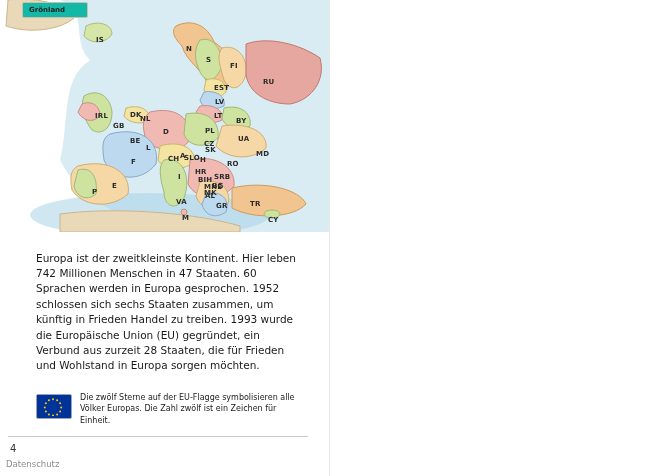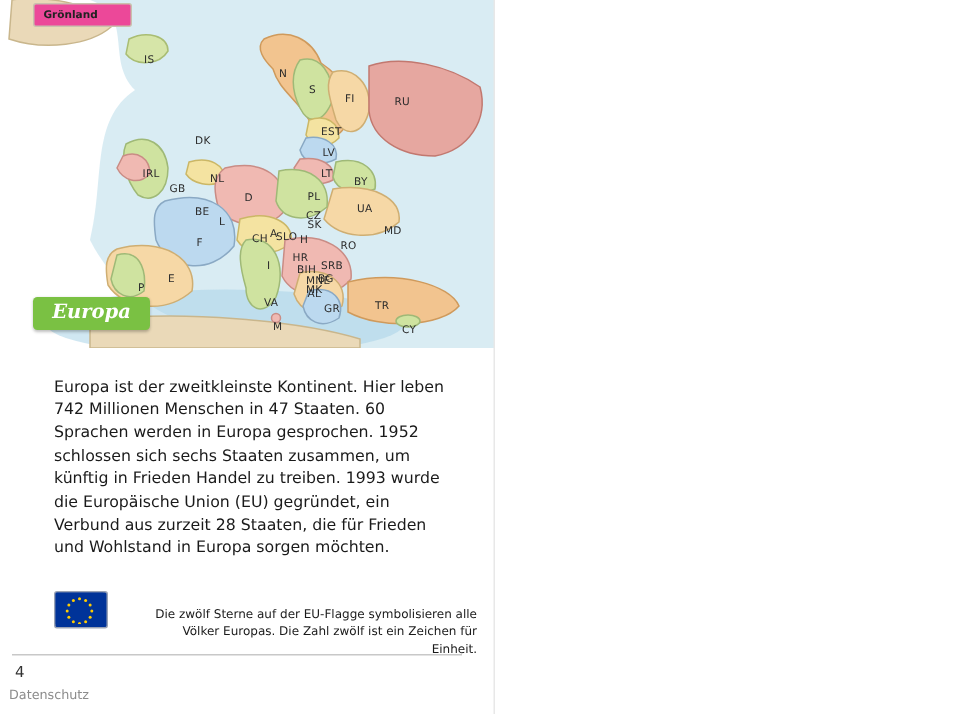--- a/index.html
+++ b/index.html
@@ -11,26 +11,26 @@
   }
   .page{position:absolute;inset:0;background:#ffffff;}
   .left-page{position:absolute;left:0;top:0;width:330px;height:476px;background:#ffffff;}
   .right-page{position:absolute;left:330px;top:0;width:321px;height:476px;background:#ffffff;}
   .gutter{position:absolute;left:329px;top:0;width:2px;height:476px;background:#e8e8e8;}
 
   
   .map-wrap{position:absolute;left:0;top:0;width:330px;height:232px;overflow:hidden;}
   .map-svg{position:absolute;left:0;top:0;}
   .map-label{
-    position:absolute;font-size:7px;font-weight:normal;color:#2b2b2b;
+    position:absolute;font-size:7px;font-weight:bold;color:#2b2b2b;
     white-space:nowrap;letter-spacing:.2px;text-align:right;
   }
   .greenland-box{
     position:absolute;left:22px;top:2px;width:64px;height:14px;
-    background:#ec4899;border:1px solid #c9c0ad;border-radius:2px;
+    background:#14b8a6;border:1px solid #c9c0ad;border-radius:2px;
   }
   .greenland-box span{position:absolute;left:6px;top:3px;font-size:7px;font-weight:bold;}
 
   
   .europa-banner{
     position:absolute;left:22px;top:198px;width:78px;height:22px;
     background:#7ac143;border-radius:3px;
     box-shadow:0 1px 2px rgba(0,0,0,.25);
   }
   .europa-banner span{
@@ -49,22 +49,22 @@
     font-family:"DejaVu Sans", sans-serif;
   }
 
   
   .eu-note{position:absolute;left:36px;top:392px;width:272px;}
   .eu-flag{
     position:absolute;left:0;top:2px;width:34px;height:23px;background:#003399;
     border:1px solid #9aa3b5;border-radius:2px;
   }
   .eu-note p{
-    margin:12px;position:absolute;left:44px;top:0;width:226px;
-    font-size:8px;line-height:11.4px;color:#1a1a1a;text-align:right;
+    margin:0;position:absolute;left:44px;top:0;width:226px;
+    font-size:8px;line-height:11.4px;color:#1a1a1a;
   }
 
   .rule{position:absolute;left:8px;top:436px;width:300px;height:1px;background:#c8c8c8;}
   .pg-left{position:absolute;left:10px;top:443px;font-size:10px;color:#333;}
   .watermark{position:absolute;left:6px;top:459px;font-size:8.5px;color:#8c8c8c;}
 
   
   .entry{position:absolute;left:346px;width:300px;}
 </style>
 </head>
@@ -129,23 +129,23 @@
       </svg>
 
       <div class="greenland-box">
         <span>Grönland</span>
       </div>
 
       <div class="map-label" style="left:96px;top:36px">IS</div>
       <div class="map-label" style="left:186px;top:45px">N</div>
       <div class="map-label" style="left:206px;top:56px">S</div>
       <div class="map-label" style="left:230px;top:62px">FI</div>
-      <div class="map-label" style="left:263px;top:64px">RU</div>
+      <div class="map-label" style="left:263px;top:78px">RU</div>
       <div class="map-label" style="left:214px;top:84px">EST</div>
-      <div class="map-label" style="left:130px;top:90px">DK</div>
+      <div class="map-label" style="left:130px;top:111px">DK</div>
       <div class="map-label" style="left:215px;top:98px">LV</div>
       <div class="map-label" style="left:214px;top:112px">LT</div>
       <div class="map-label" style="left:95px;top:112px">IRL</div>
       <div class="map-label" style="left:140px;top:115px">NL</div>
       <div class="map-label" style="left:113px;top:122px">GB</div>
       <div class="map-label" style="left:236px;top:117px">BY</div>
       <div class="map-label" style="left:205px;top:127px">PL</div>
       <div class="map-label" style="left:163px;top:128px">D</div>
       <div class="map-label" style="left:130px;top:137px">BE</div>
       <div class="map-label" style="left:238px;top:135px">UA</div>
@@ -169,23 +169,20 @@
       <div class="map-label" style="left:205px;top:192px">AL</div>
       <div class="map-label" style="left:112px;top:182px">E</div>
       <div class="map-label" style="left:92px;top:188px">P</div>
       <div class="map-label" style="left:176px;top:198px">VA</div>
       <div class="map-label" style="left:216px;top:202px">GR</div>
       <div class="map-label" style="left:250px;top:200px">TR</div>
       <div class="map-label" style="left:182px;top:214px">M</div>
       <div class="map-label" style="left:268px;top:216px">CY</div>
     </div>
 
-    <div class="europa-banner">
-      <span>Europa</span>
-    </div>
     <div class="arrow-left">
       <svg width="34" height="22" viewBox="0 0 34 22">
         <path d="M2,11 L14,3 L14,8 L32,8 L32,14 L14,14 L14,19 Z" fill="none" stroke="#ffffff" stroke-width="1.4"></path>
       </svg>
     </div>
 
     <p class="left-text">Europa ist der zweitkleinste Kontinent. Hier leben 742 Millionen Menschen in 47 Staaten. 60 Sprachen werden in Europa gesprochen. 1952 schlossen sich sechs Staaten zusammen, um künftig in Frieden Handel zu treiben. 1993 wurde die Europäische Union (EU) gegründet, ein Verbund aus zurzeit 28 Staaten, die für Frieden und Wohlstand in Europa sorgen möchten.</p>
 
     <div class="eu-note">
       <div class="eu-flag">

